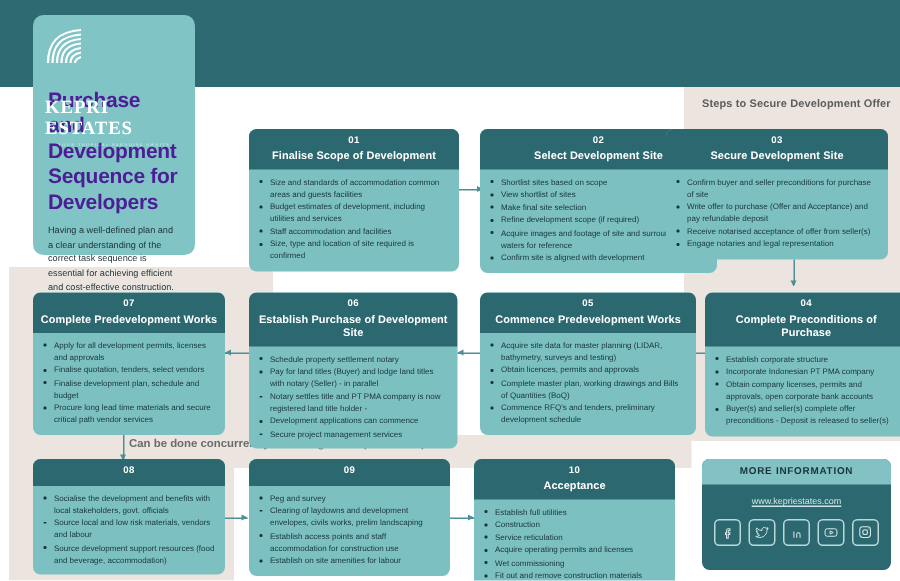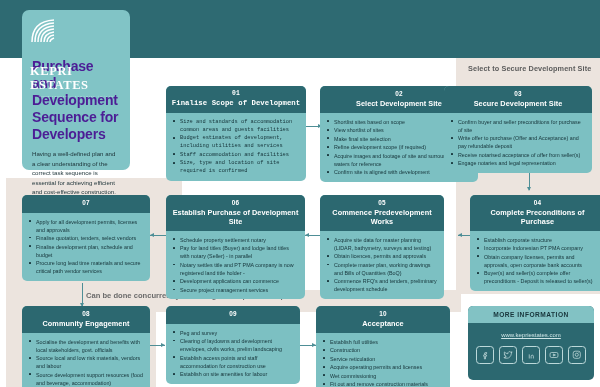--- a/index.html
+++ b/index.html
@@ -137,21 +137,21 @@
           <div class="logo-name1">KEPRI</div>
           <div class="logo-name2">ESTATES</div>
         </span>
       </div>
       <div class="logo-tag">YOUR TROPICAL PARADISE AWAITS</div>
     </div>
     <div class="logo-title">Purchase and Development Sequence for Developers</div>
     <div class="logo-sub">Having a well-defined plan and a clear understanding of the correct task sequence is essential for achieving efficient and cost-effective construction.</div>
   </div>
 
-  <div class="sect-label" style="left:468px;top:64px;">Select to Secure Development Site</div>
+  <div class="sect-label" style="left:468px;top:64px;">Steps to Secure Development Offer</div>
   <div class="concurrent-label">Can be done concurrently - Pending development scope</div>
 
   <div class="ln h" style="left:306px;top:126px;width:14px;"></div>
   <div class="arw right" style="left:318px;top:123.5px;"></div>
 
   <div class="ln h" style="left:458px;top:126px;width:12px;"></div>
   <div class="arw right" style="left:467px;top:123.5px;"></div>
 
   <div class="ln v" style="left:529px;top:173px;height:17px;"></div>
   <div class="arw down" style="left:526.5px;top:187px;"></div>
@@ -167,21 +167,21 @@
 
   <div class="ln v" style="left:82px;top:283px;height:23px;"></div>
   <div class="arw down" style="left:79.5px;top:303px;"></div>
 
   <div class="ln h" style="left:150px;top:345px;width:15px;"></div>
   <div class="arw right" style="left:161px;top:342.5px;"></div>
 
   <div class="ln h" style="left:300px;top:345px;width:16px;"></div>
   <div class="arw right" style="left:312px;top:342.5px;"></div>
 
-  <div class="card" style="left:166px;top:86px;width:140px;font-family:Liberation Mono, monospace;">
+  <div class="card" style="left:166px;top:86px;width:140px;">
     <div class="hd">
       <div class="num">01</div>
       <div class="ttl">Finalise Scope of Development</div>
     </div>
     <div class="bd">
       <ul>
         <li>Size and standards of accommodation common areas and guests facilities</li>
         <li>Budget estimates of development, including utilities and services</li>
         <li>Staff accommodation and facilities</li>
         <li>Size, type and location of site required is confirmed</li>
@@ -229,21 +229,21 @@
     <div class="bd">
       <ul>
         <li>Establish corporate structure</li>
         <li>Incorporate Indonesian PT PMA company</li>
         <li>Obtain company licenses, permits and approvals, open corporate bank accounts</li>
         <li>Buyer(s) and seller(s) complete offer preconditions - Deposit is released to seller(s)</li>
       </ul>
     </div>
   </div>
 
-  <div class="card" style="left:320px;top:195px;width:124px;">
+  <div class="card" style="left:320px;top:195px;width:144px;">
     <div class="hd">
       <div class="num">05</div>
       <div class="ttl">Commence Predevelopment Works</div>
     </div>
     <div class="bd">
       <ul>
         <li>Acquire site data for master planning (LIDAR, bathymetry, surveys and testing)</li>
         <li>Obtain licences, permits and approvals</li>
         <li>Complete master plan, working drawings and Bills of Quantities (BoQ)</li>
         <li>Commence RFQ's and tenders, preliminary development schedule</li>
@@ -263,35 +263,35 @@
         <li>Notary settles title and PT PMA company is now registered land title holder -</li>
         <li>Development applications can commence</li>
         <li>Secure project management services</li>
       </ul>
     </div>
   </div>
 
   <div class="card" style="left:22px;top:195px;width:128px;">
     <div class="hd">
       <div class="num">07</div>
+      <div class="ttl">Complete Predevelopment Works</div>
     </div>
     <div class="bd">
       <ul>
         <li>Apply for all development permits, licenses and approvals</li>
         <li>Finalise quotation, tenders, select vendors</li>
         <li>Finalise development plan, schedule and budget</li>
         <li>Procure long lead time materials and secure critical path vendor services</li>
       </ul>
     </div>
   </div>
 
   <div class="card" style="left:22px;top:306px;width:128px;">
     <div class="hd">
       <div class="num">08</div>
-      <div class="ttl">Community Engagement</div>
     </div>
     <div class="bd">
       <ul>
         <li>Socialise the development and benefits with local stakeholders, govt. officials</li>
         <li>Source local and low risk materials, vendors and labour</li>
         <li>Source development support resources (food and beverage, accommodation)</li>
       </ul>
     </div>
   </div>
 

